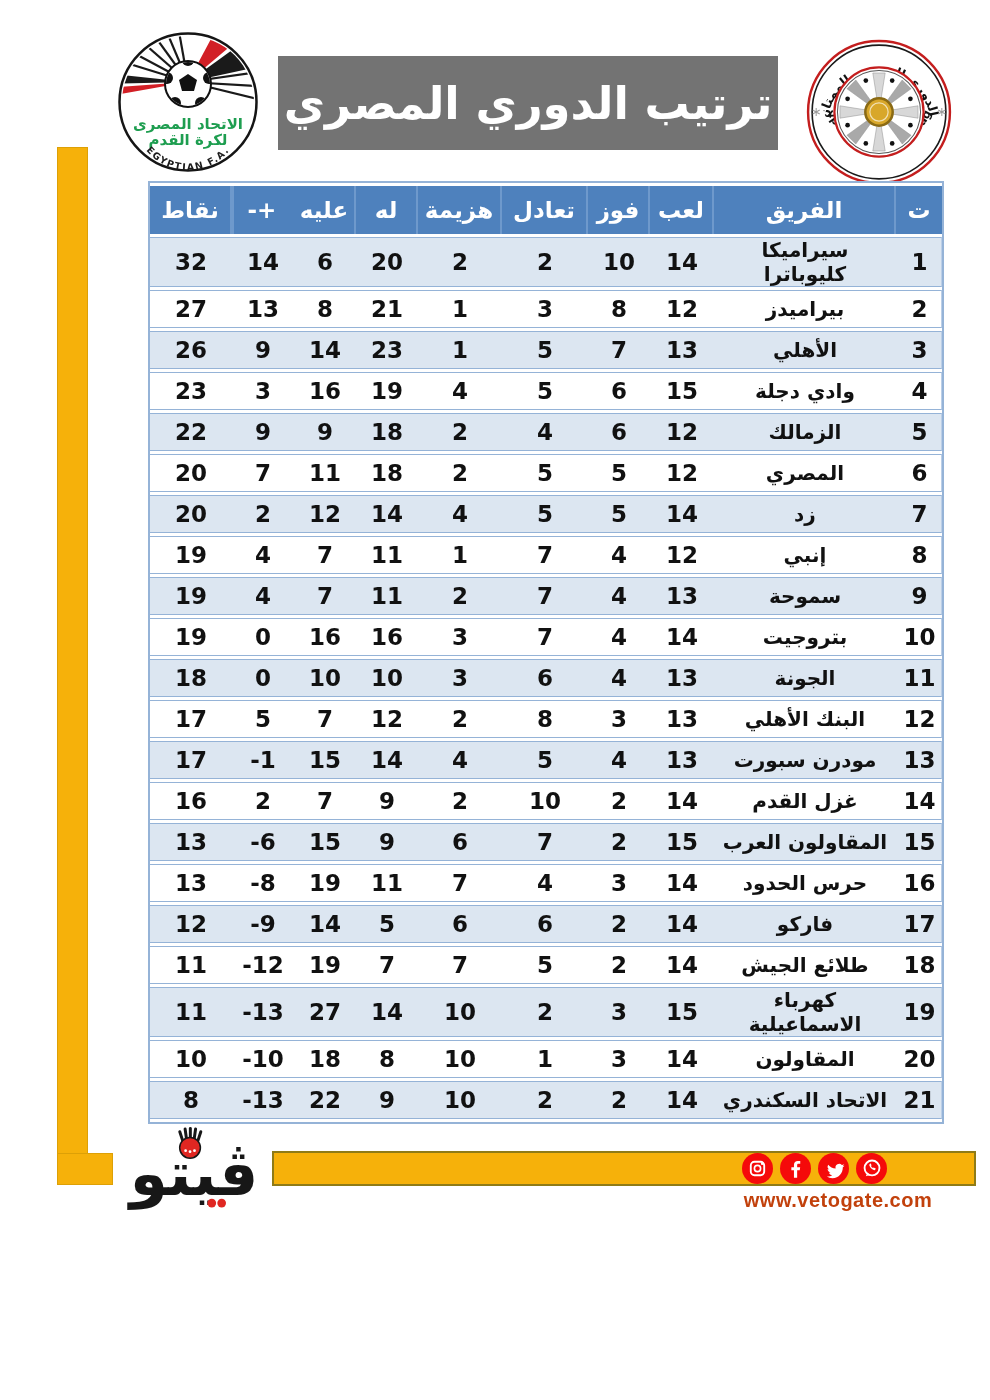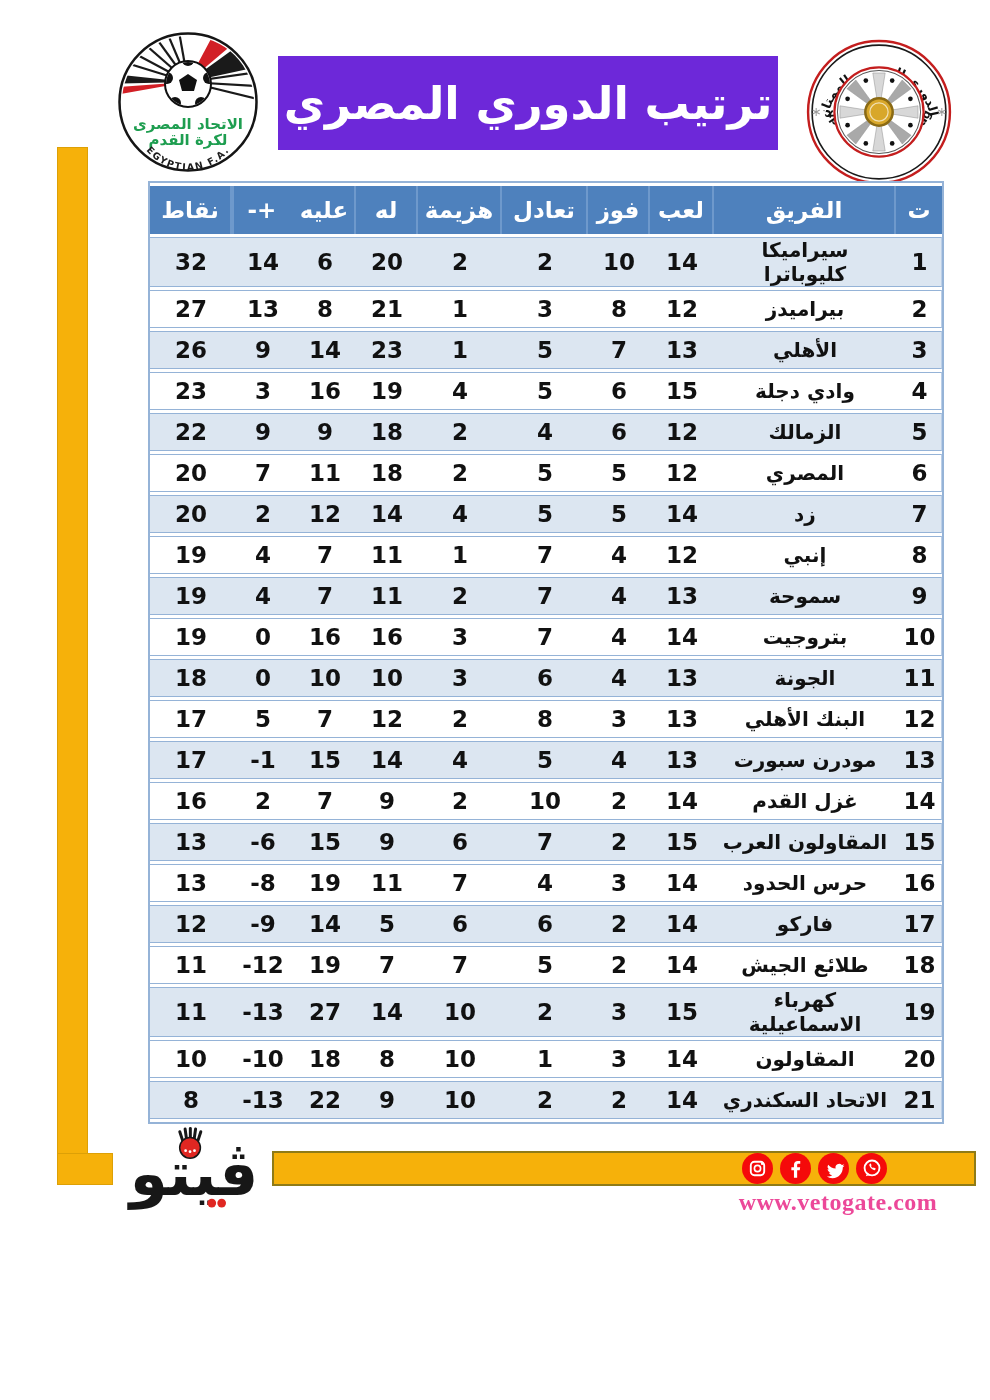--- a/index.html
+++ b/index.html
@@ -8,21 +8,21 @@
     font-family:"DejaVu Sans",sans-serif;
   }
   
   .ybar{position:absolute;background:#F6B10A;border:1px solid #DDA006;box-sizing:border-box;}
   .ybar-vert{left:57px;top:147px;width:31px;height:1038px;}
   .ybar-foot{left:57px;top:1153px;width:56px;height:32px;}
   .ybar-horiz{left:272px;top:1151px;width:704px;height:35px;border:2px solid #8f7b17;}
   
   .banner{
     position:absolute;left:278px;top:56px;width:500px;height:94px;
-    background:#6d28d9;display:flex;align-items:center;justify-content:center;
+    background:#737373;display:flex;align-items:center;justify-content:center;
   }
   .banner h1{
     margin:0;color:#ffffff;font-size:45px;font-weight:bold;letter-spacing:0;
     font-family:"DejaVu Sans",sans-serif;direction:rtl;
   }
   
   .efa-logo{position:absolute;left:113px;top:30px;width:150px;height:150px;}
   .epl-logo{position:absolute;left:803px;top:36px;width:152px;height:152px;}
   
   .standings{
@@ -44,22 +44,22 @@
   .standings tr.even td{background:#ffffff;}
   .standings td:first-child{border-inline-end:1px solid #BBCFE8;}
   .standings .num{direction:ltr;}
   .standings .col-team{font-size:20px;}
   
   .veto-logo{position:absolute;left:110px;top:1124px;width:168px;height:94px;}
   .social{position:absolute;left:742px;top:1153px;display:flex;gap:7px;}
   .social svg{display:block;}
   .website{
     position:absolute;left:700px;top:1189px;width:276px;text-align:center;
-    color:#ec4899;font-weight:bold;font-size:24px;letter-spacing:.5px;
-    font-family:Liberation Serif, serif;
+    color:#c2410c;font-weight:bold;font-size:20px;letter-spacing:.5px;
+    font-family:Liberation Sans, sans-serif;
   }
 </style>
 </head>
 <body>
 
 <div class="ybar ybar-vert"></div>
 <div class="ybar ybar-foot"></div>
 
 <svg class="efa-logo" viewBox="0 0 150 150">
   <defs>

